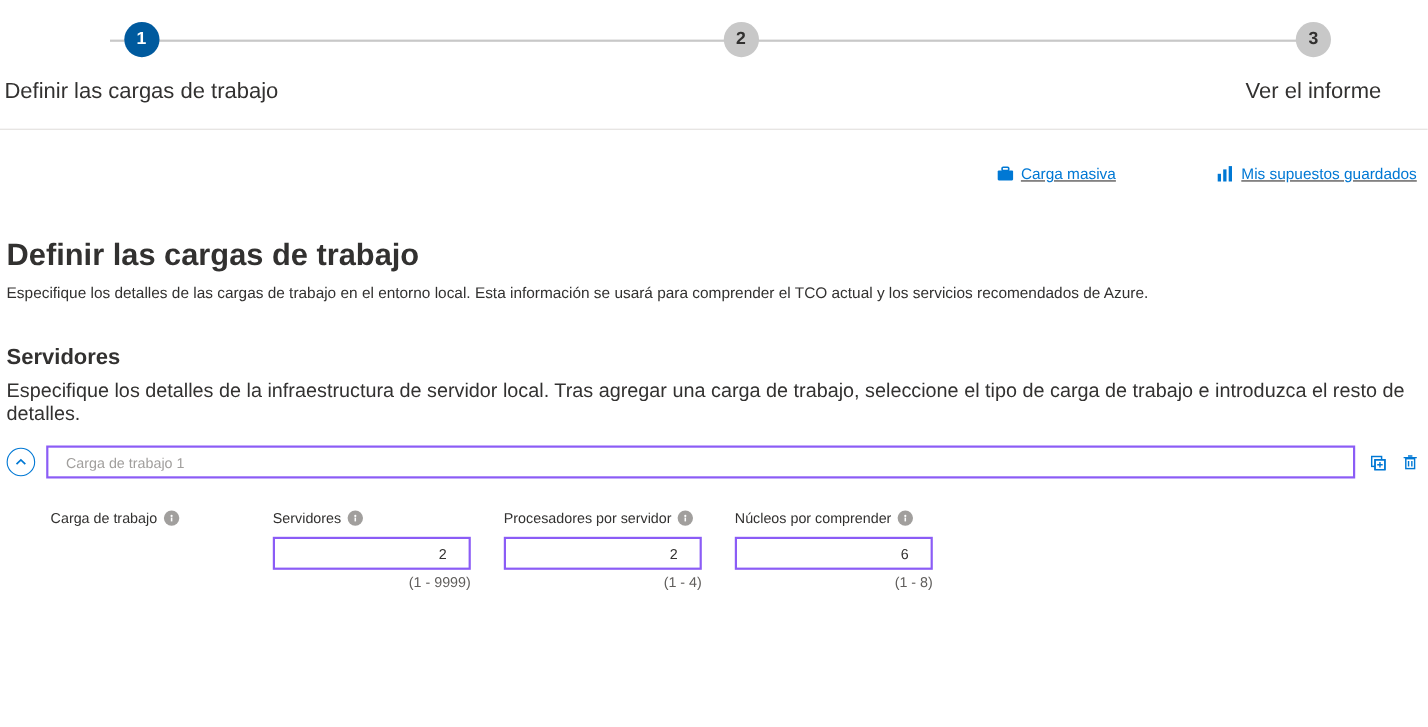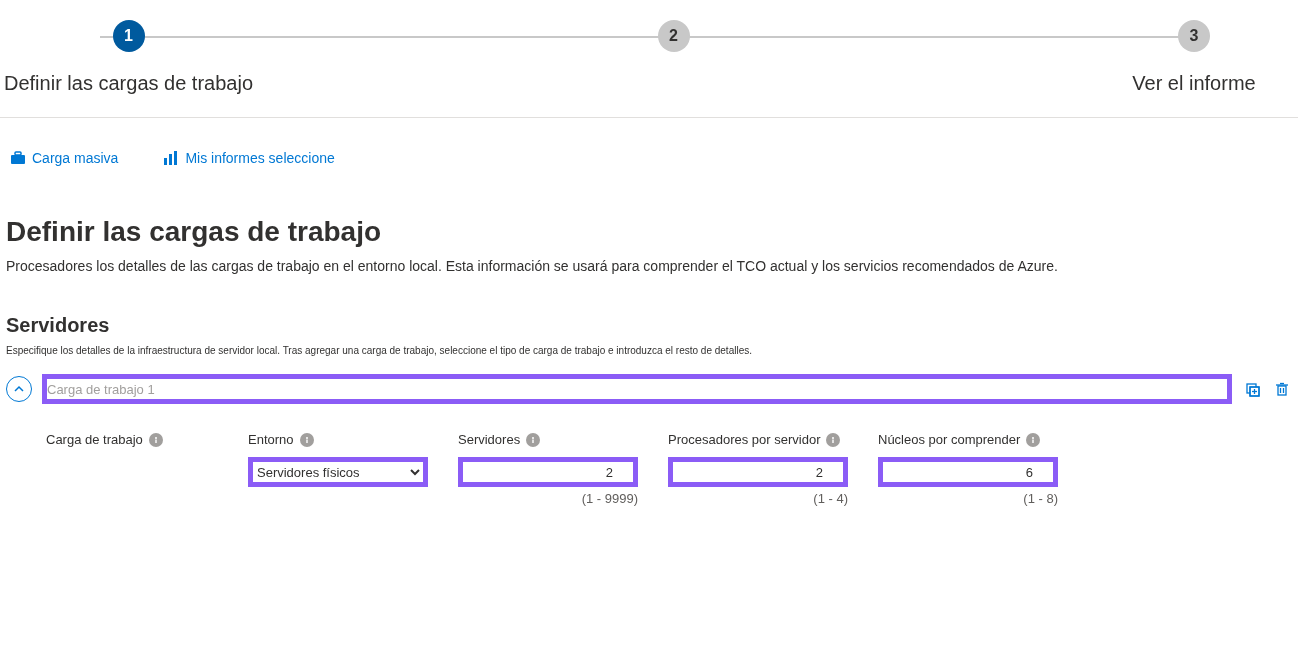--- a/index.html
+++ b/index.html
@@ -59,22 +59,24 @@
       font-weight: 400;
       color: #323130;
     }
     .divider {
       border-bottom: 1px solid #e1dfdd;
       margin-top: 22px;
     }
     
     .actions {
       display: flex;
-      gap: 45px;
+      justify-content: flex-end;
+      gap: 92px;
       padding: 32px 10px 0 10px;
+      text-decoration: underline;
     }
     .link-btn {
       color: #0078d4;
       font-size: 14px;
       display: inline-flex;
       align-items: center;
       gap: 6px;
       cursor: pointer;
     }
     .link-btn svg, .add-link svg { flex-shrink: 0; }
@@ -88,21 +90,21 @@
     .lead {
       font-size: 14px;
       color: #323130;
       margin-bottom: 40px;
     }
     h2 {
       font-size: 20px;
       font-weight: 600;
       margin-bottom: 8px;
     }
-    .sublead { font-size: 10px; margin-bottom: 18px; }
+    .sublead { font-size: 18px; margin-bottom: 18px; }
     
     .workload-row {
       display: flex;
       align-items: center;
       gap: 10px;
     }
     .collapse-btn {
       width: 26px; height: 26px;
       border: 1px solid #0078d4;
       border-radius: 50%;
@@ -149,22 +151,22 @@
     }
     .info-i {
       width: 14px; height: 14px;
       border-radius: 50%;
       background: #a19f9d;
       display: inline-flex; align-items: center; justify-content: center;
     }
     .info-i svg { display:block; }
     select, input[type="text"], .num-input {
       height: 30px;
-      border: 5px solid #8b5cf6;
-      padding: 0 0;
+      border: 2px solid #8b5cf6;
+      padding: 0 16px;
       font-size: 13px;
       font-family: inherit;
       background: #fff;
       color: #323130;
     }
     .num-input { text-align: right; padding-right: 20px; }
     .hint {
       font-size: 13px;
       color: #605e5c;
       text-align: right;
@@ -200,27 +202,27 @@
         <rect x="5" y="2" width="6" height="3" rx="1" fill="none" stroke="#0078d4" stroke-width="1.5"></rect>
       </svg>
     <span>Carga masiva</span>
   </span>
   <span class="link-btn">
     <svg width="16" height="16" viewBox="0 0 16 16" fill="#0078d4">
         <rect x="1" y="8" width="3" height="7"></rect>
         <rect x="6" y="4" width="3" height="11"></rect>
         <rect x="11" y="1" width="3" height="14"></rect>
       </svg>
-    <span>Mis informes seleccione</span>
+    <span>Mis supuestos guardados</span>
   </span>
 </div>
 
 <div class="content">
   <h1>Definir las cargas de trabajo</h1>
-  <p class="lead">Procesadores los detalles de las cargas de trabajo en el entorno local. Esta información se usará para comprender el TCO actual y los servicios recomendados de Azure.</p>
+  <p class="lead">Especifique los detalles de las cargas de trabajo en el entorno local. Esta información se usará para comprender el TCO actual y los servicios recomendados de Azure.</p>
 
   <h2>Servidores</h2>
   <p class="sublead">Especifique los detalles de la infraestructura de servidor local. Tras agregar una carga de trabajo, seleccione el tipo de carga de trabajo e introduzca el resto de detalles.</p>
 
   <div class="workload-row">
     <div class="collapse-btn">
       <svg width="12" height="12" viewBox="0 0 12 12">
           <polyline points="2,8 6,4 10,8" fill="none" stroke="#0078d4" stroke-width="1.5"></polyline>
         </svg>
     </div>
@@ -253,32 +255,20 @@
           <span class="info-i">
             <svg width="8" height="8" viewBox="0 0 8 8">
               <circle cx="4" cy="2" r="1" fill="#fff"></circle>
               <rect x="3.3" y="3.5" width="1.4" height="3.5" fill="#fff"></rect>
             </svg>
           </span>
         </span>
     </div>
     <div class="field">
       <span class="field-label">
-          <span>Entorno</span>
-          <span class="info-i">
-            <svg width="8" height="8" viewBox="0 0 8 8">
-              <circle cx="4" cy="2" r="1" fill="#fff"></circle>
-              <rect x="3.3" y="3.5" width="1.4" height="3.5" fill="#fff"></rect>
-            </svg>
-          </span>
-        </span>
-      <select><option>Servidores físicos</option></select>
-    </div>
-    <div class="field">
-      <span class="field-label">
           <span>Servidores</span>
           <span class="info-i">
             <svg width="8" height="8" viewBox="0 0 8 8">
               <circle cx="4" cy="2" r="1" fill="#fff"></circle>
               <rect x="3.3" y="3.5" width="1.4" height="3.5" fill="#fff"></rect>
             </svg>
           </span>
         </span>
       <input class="num-input" value="2" style="">
       <span class="hint">(1 - 9999)</span>

